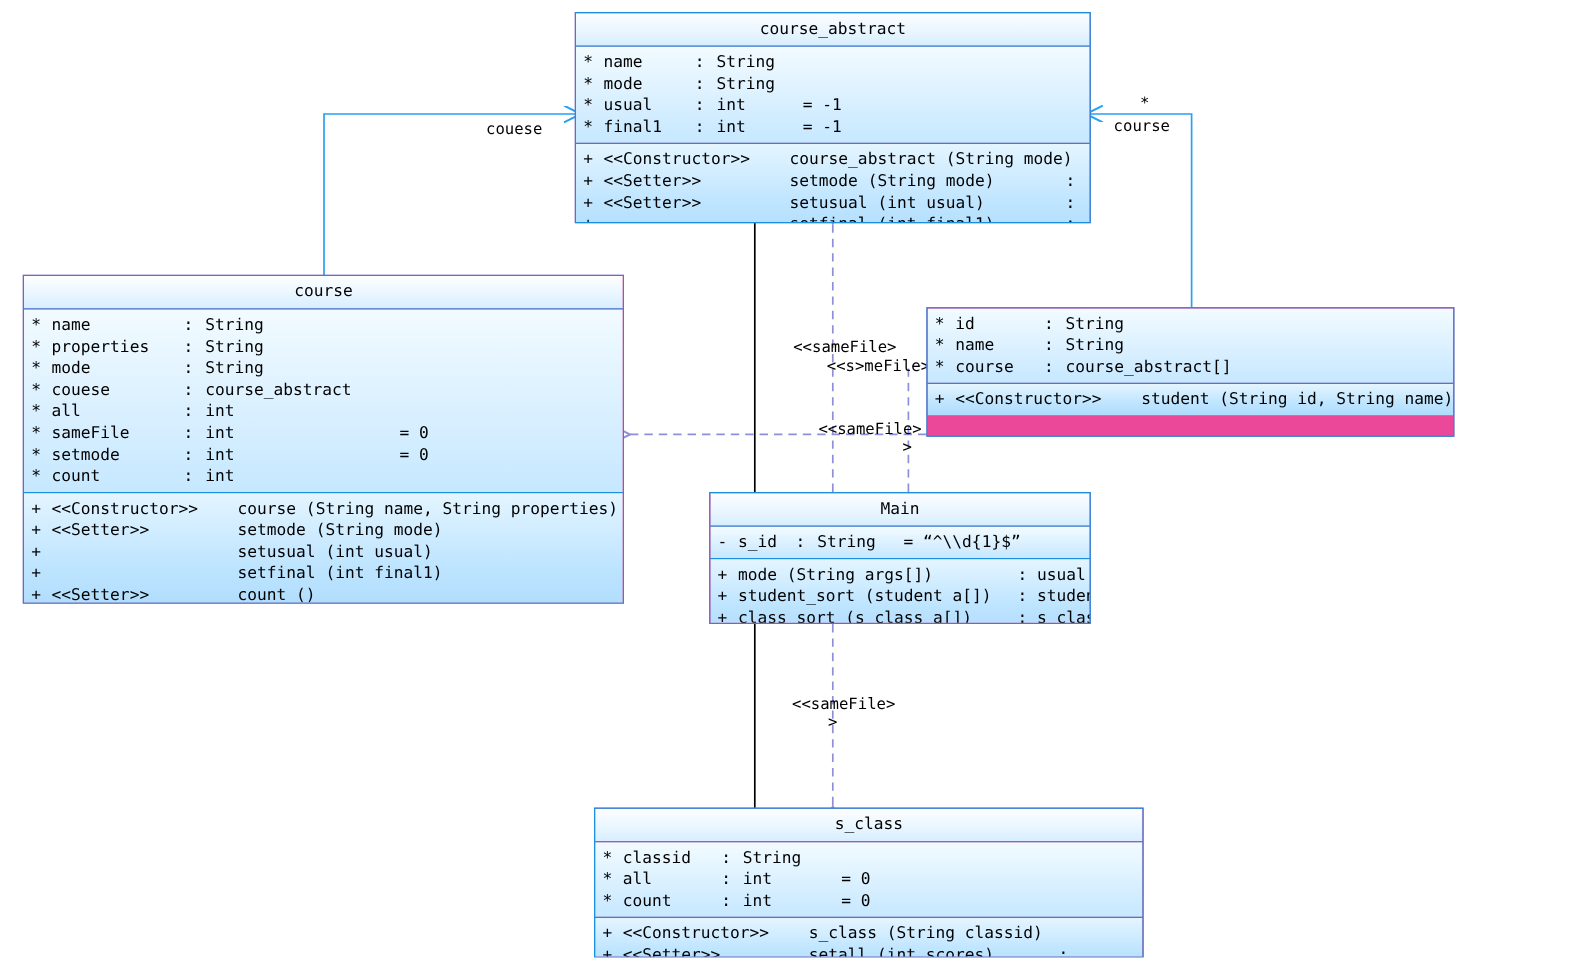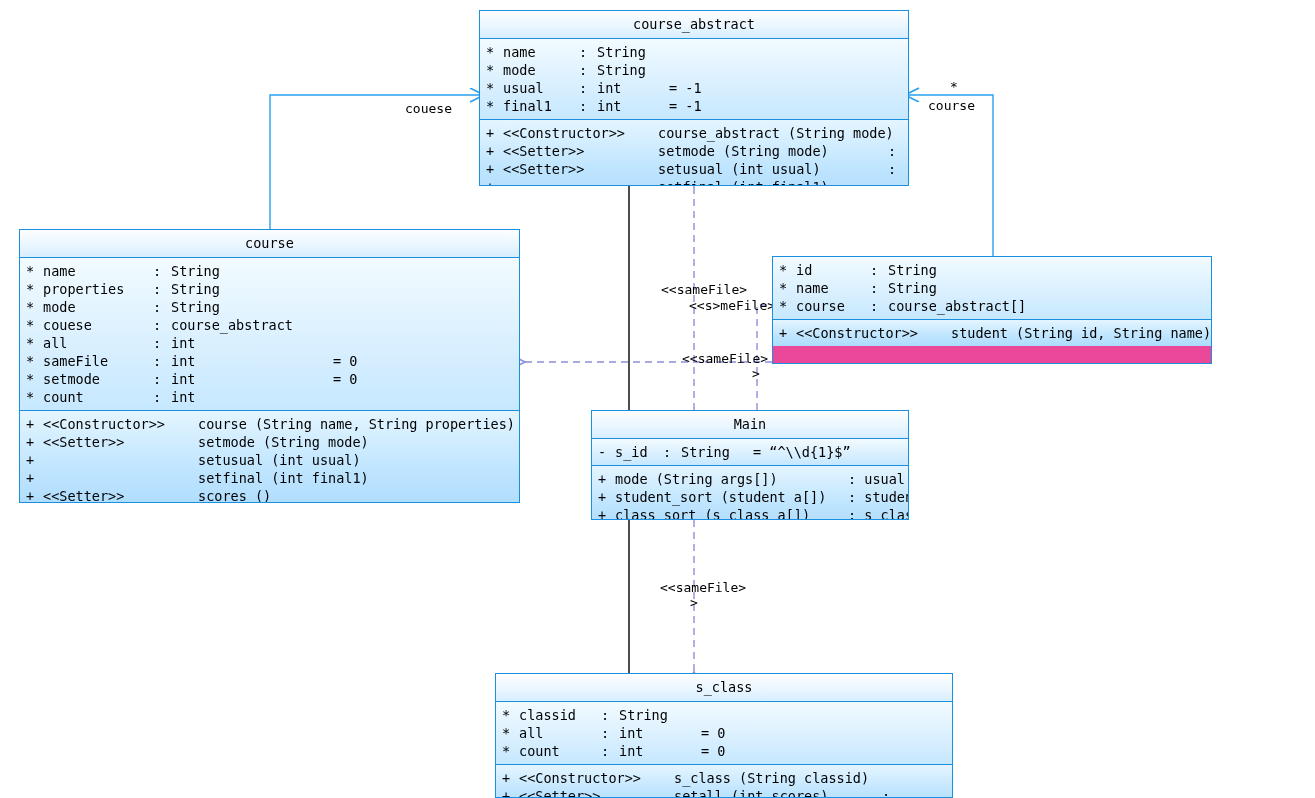--- a/index.html
+++ b/index.html
@@ -281,21 +281,21 @@
         <span class="c-name">setusual (int usual)</span>
       </div>
       <div class="row">
         <span class="c-vis">+</span>
         <span class="c-stereo" style="width:155px"></span>
         <span class="c-name">setfinal (int final1)</span>
       </div>
       <div class="row">
         <span class="c-vis">+</span>
         <span class="c-stereo" style="width:155px">&lt;&lt;Setter&gt;&gt;</span>
-        <span class="c-name">scores ()</span>
+        <span class="c-name">count ()</span>
       </div>
     </div>
   </div>
 
   <div class="cls" style="left:772px; top:256px; width:440px; height:108px;">
     <div class="compartment">
       <div class="row">
         <span class="c-vis">*</span>
         <span class="c-name" style="width:74px">id</span>
         <span class="c-sep" style="width:18px">:</span>

